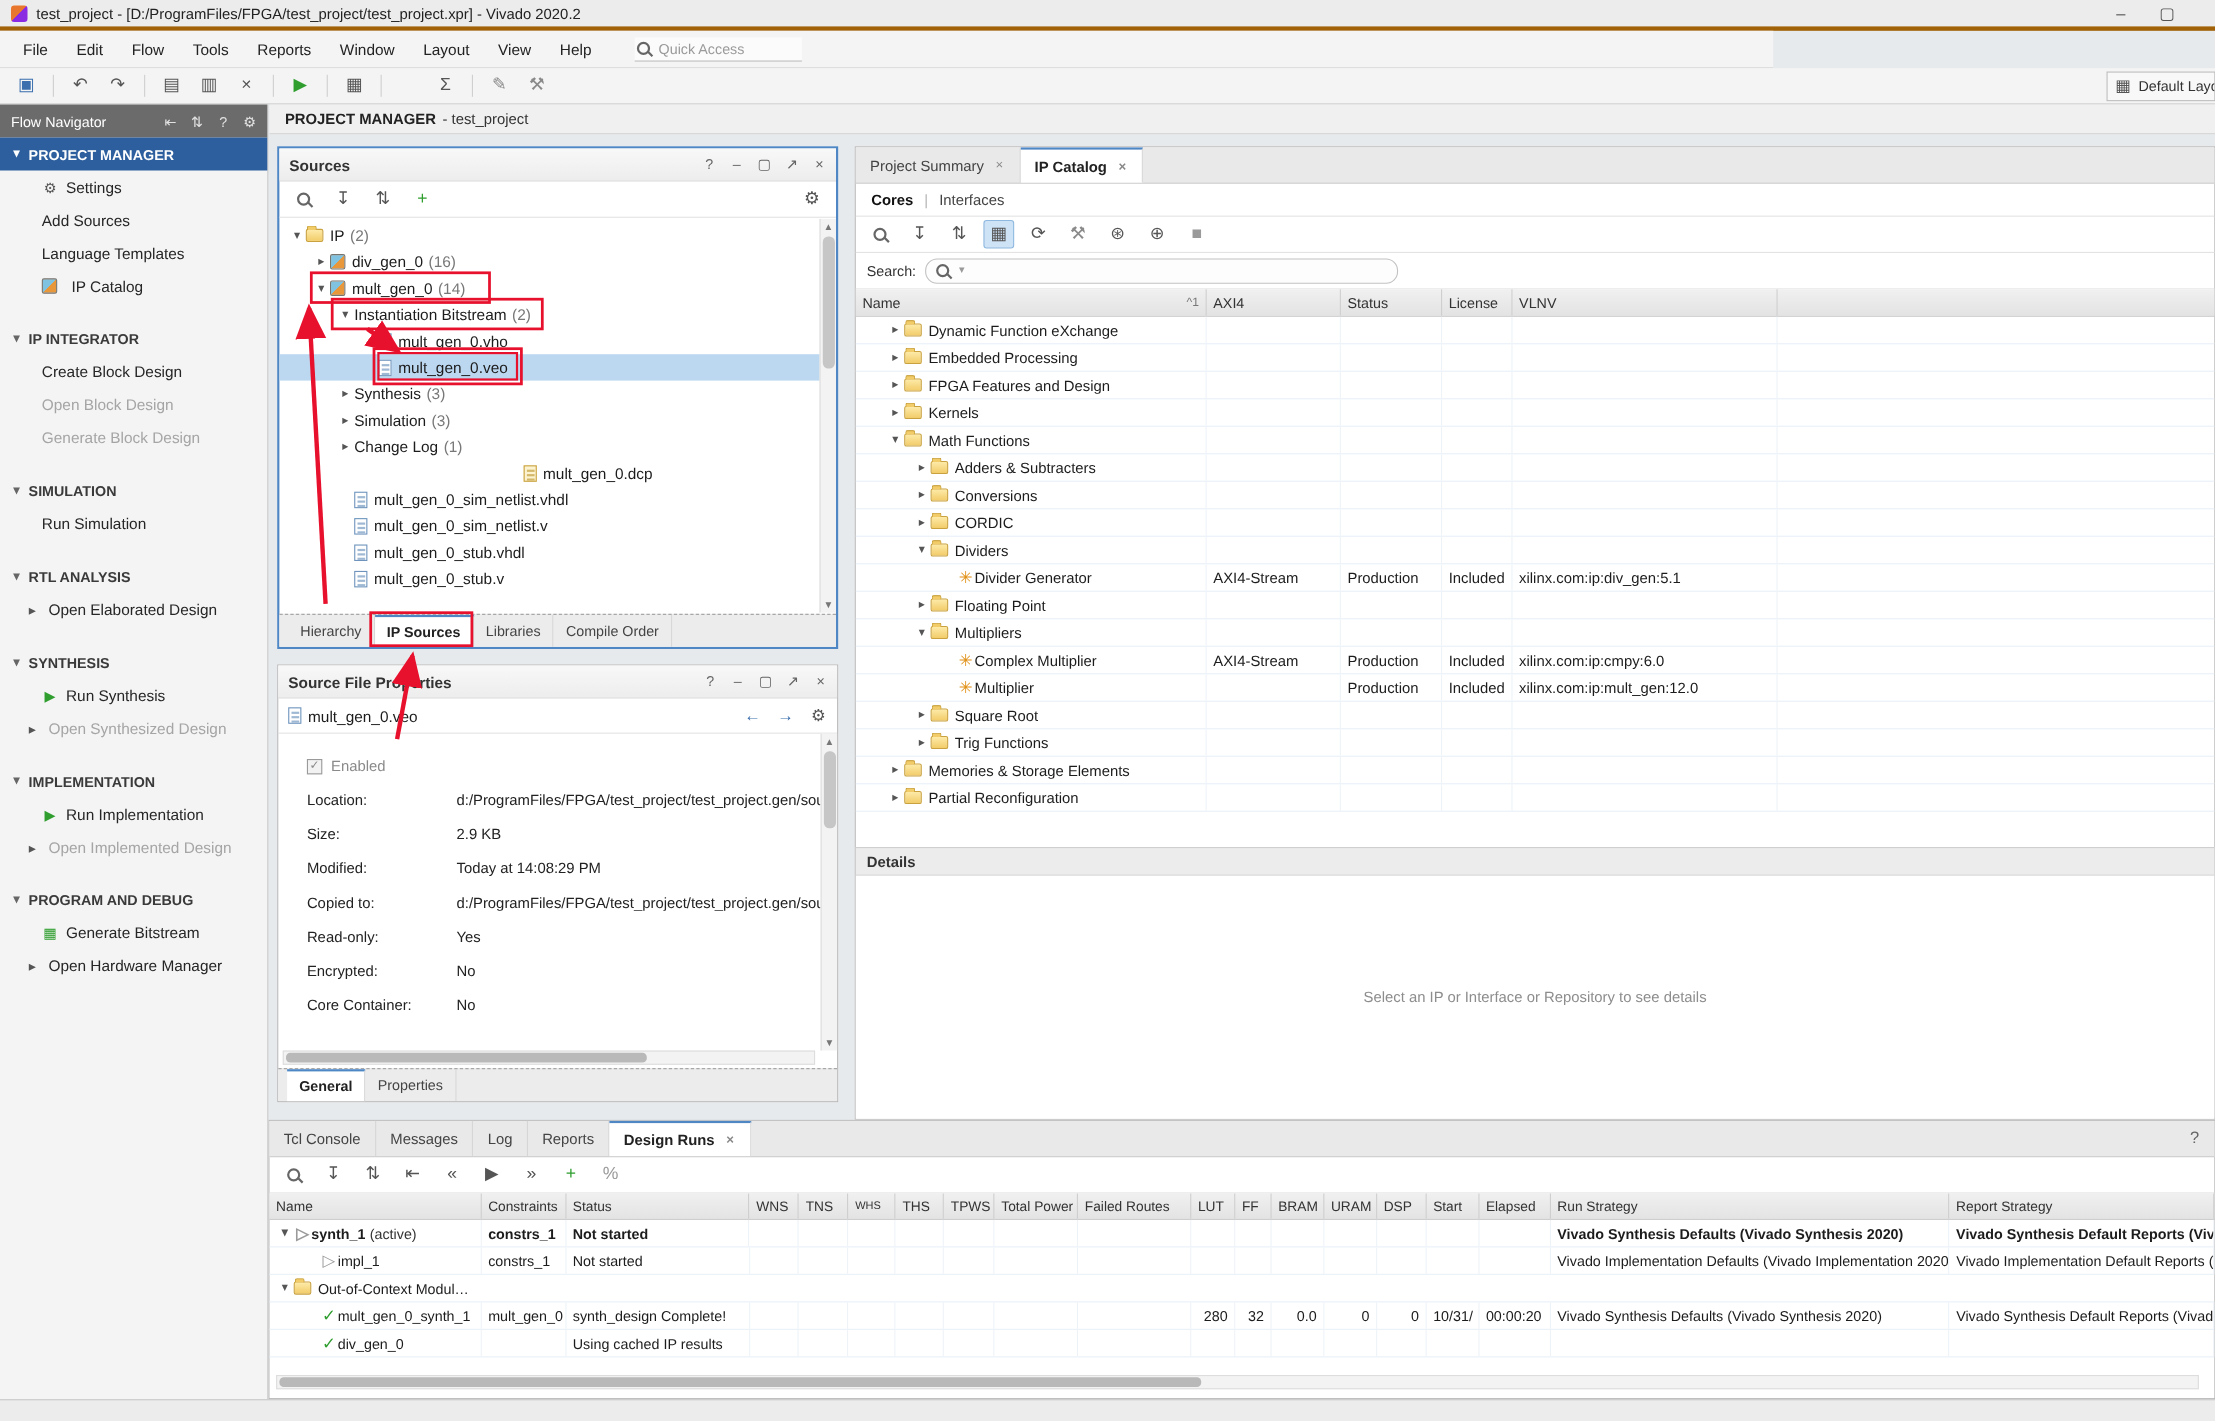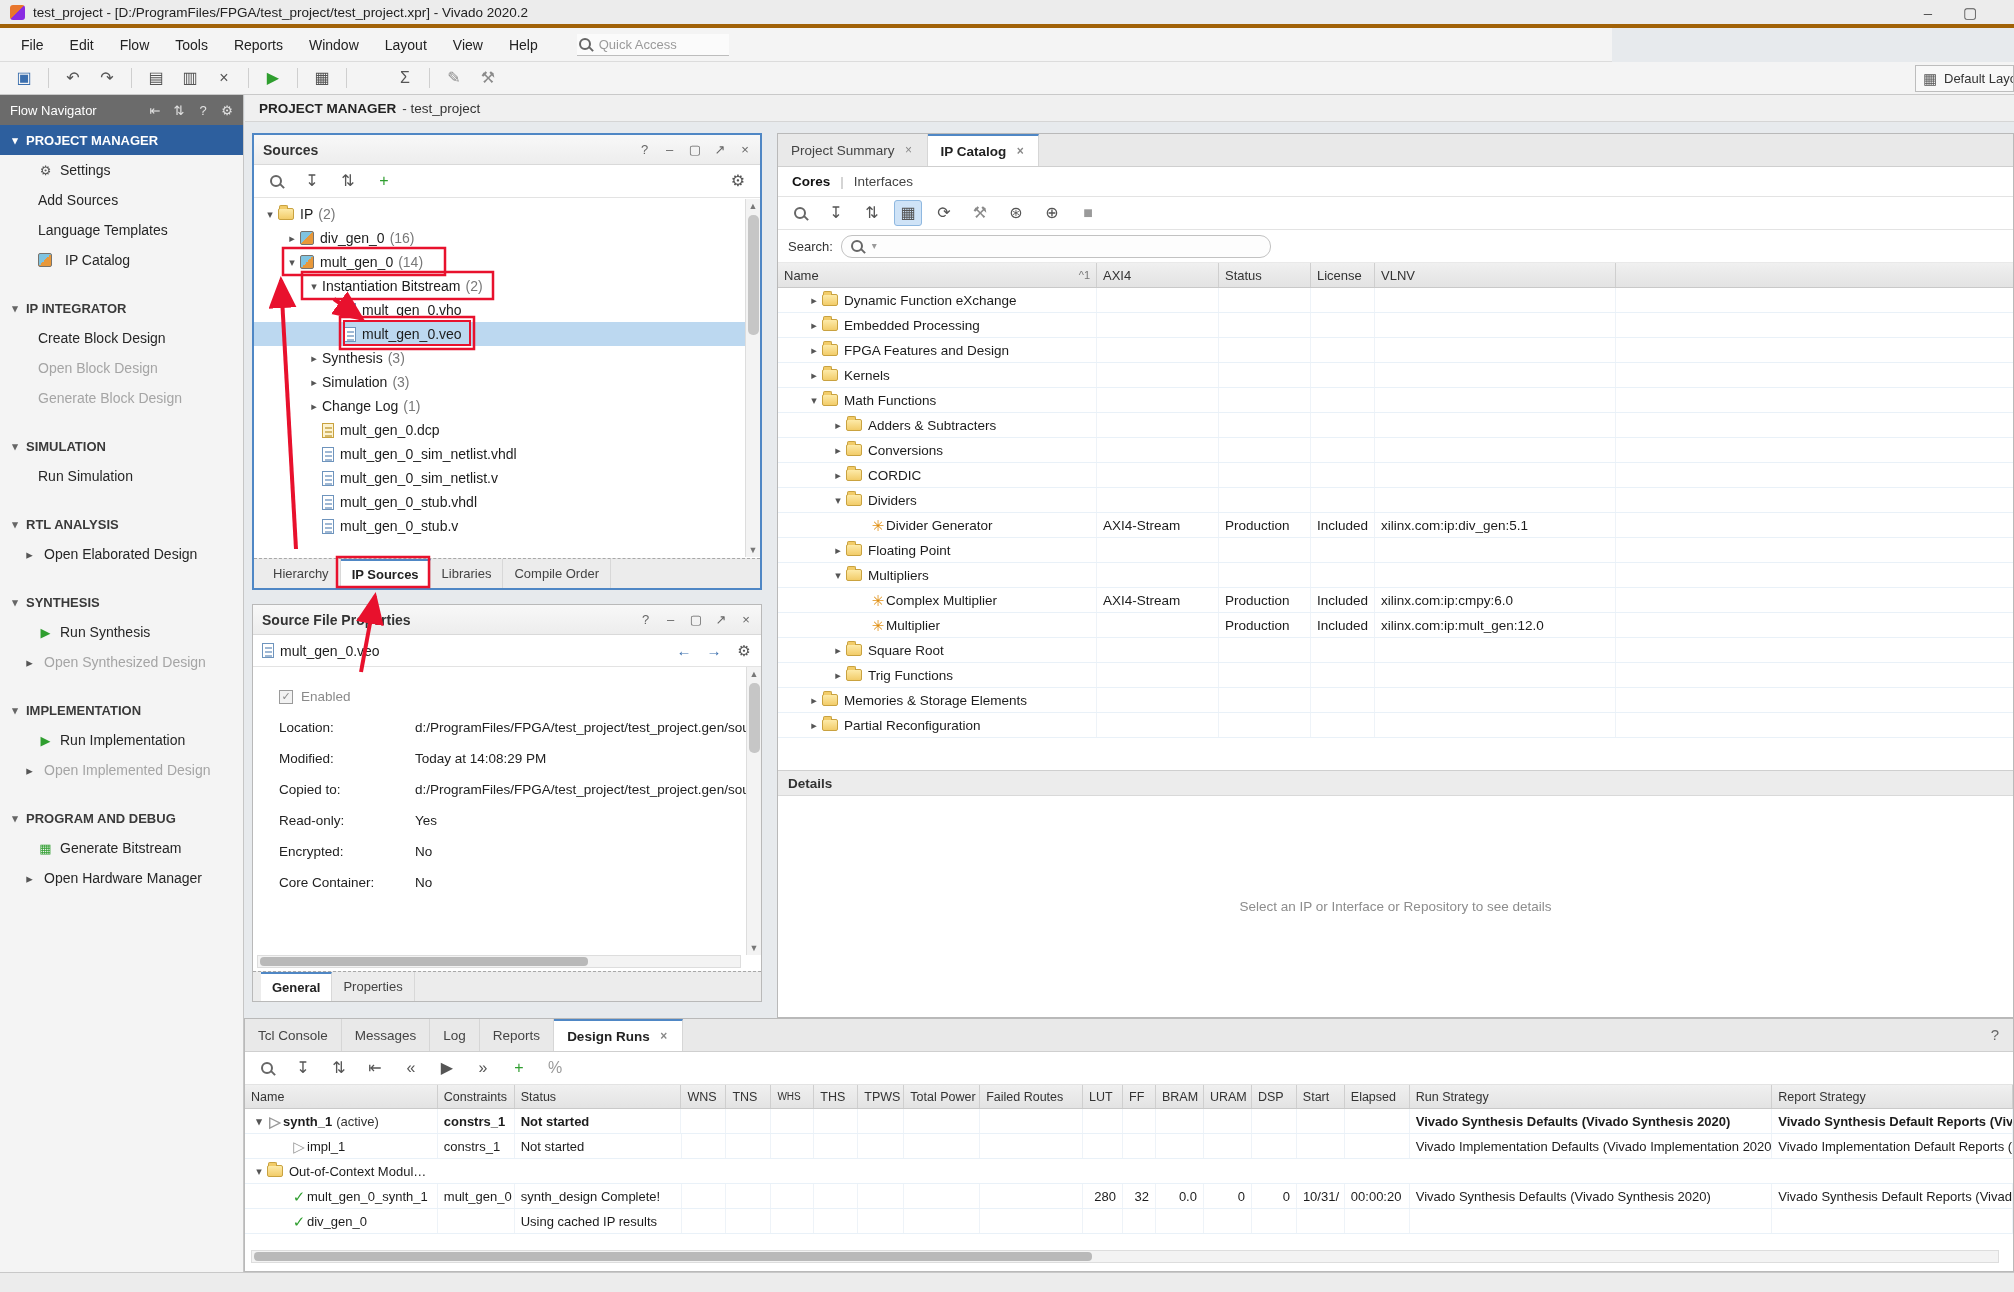--- a/index.html
+++ b/index.html
@@ -386,21 +386,21 @@
         <div class="trow" style="padding-left: 52px;">
           <span class="gl exp">▸</span>
           <span class="tlabel">Simulation</span>
           <span class="tcount">(3)</span>
         </div>
         <div class="trow" style="padding-left: 52px;">
           <span class="gl exp">▸</span>
           <span class="tlabel">Change Log</span>
           <span class="tcount">(1)</span>
         </div>
-        <div class="trow" style="padding-left: 52px;">
+        <div class="trow" style="padding-left: 52px; justify-content: center;">
           <span class="exp-sp"></span>
           <span class="ic-doc ic-dcp"></span>
           <span class="tlabel">mult_gen_0.dcp</span>
         </div>
         <div class="trow" style="padding-left: 52px;">
           <span class="exp-sp"></span>
           <span class="ic-doc"></span>
           <span class="tlabel">mult_gen_0_sim_netlist.vhdl</span>
         </div>
         <div class="trow" style="padding-left: 52px;">
@@ -464,20 +464,24 @@
       <div id="prop-enabled">
         <span class="checkbox">
             <span class="gl" style="color:#8a8a8a;font-size:11px;min-width:10px">✓</span>
           </span>
         <span>Enabled</span>
       </div>
       <div id="prop-fields">
           <div class="prow">
             <div class="plabel">Location:</div>
             <div class="pvalue">d:/ProgramFiles/FPGA/test_project/test_project.gen/sources_1/ip/mult</div>
+          </div>
+          <div class="prow">
+            <div class="plabel">Size:</div>
+            <div class="pvalue">2.9 KB</div>
           </div>
           <div class="prow">
             <div class="plabel">Modified:</div>
             <div class="pvalue">Today at 14:08:29 PM</div>
           </div>
           <div class="prow">
             <div class="plabel">Copied to:</div>
             <div class="pvalue">d:/ProgramFiles/FPGA/test_project/test_project.gen/sources_1/ip/mult</div>
           </div>
           <div class="prow">

